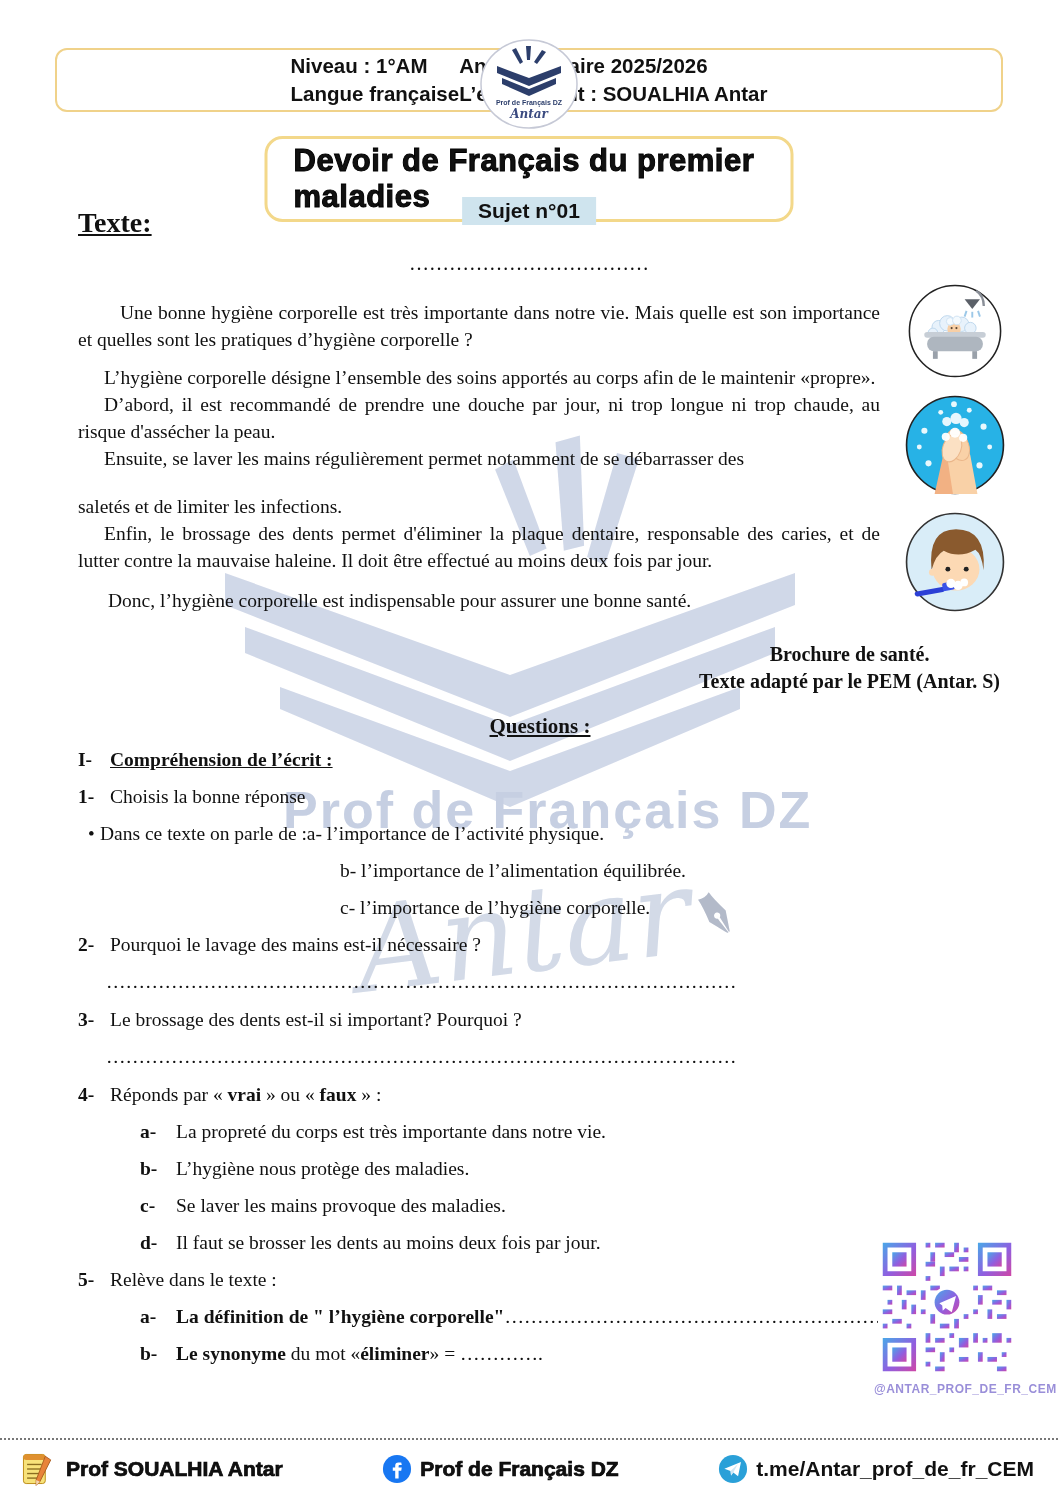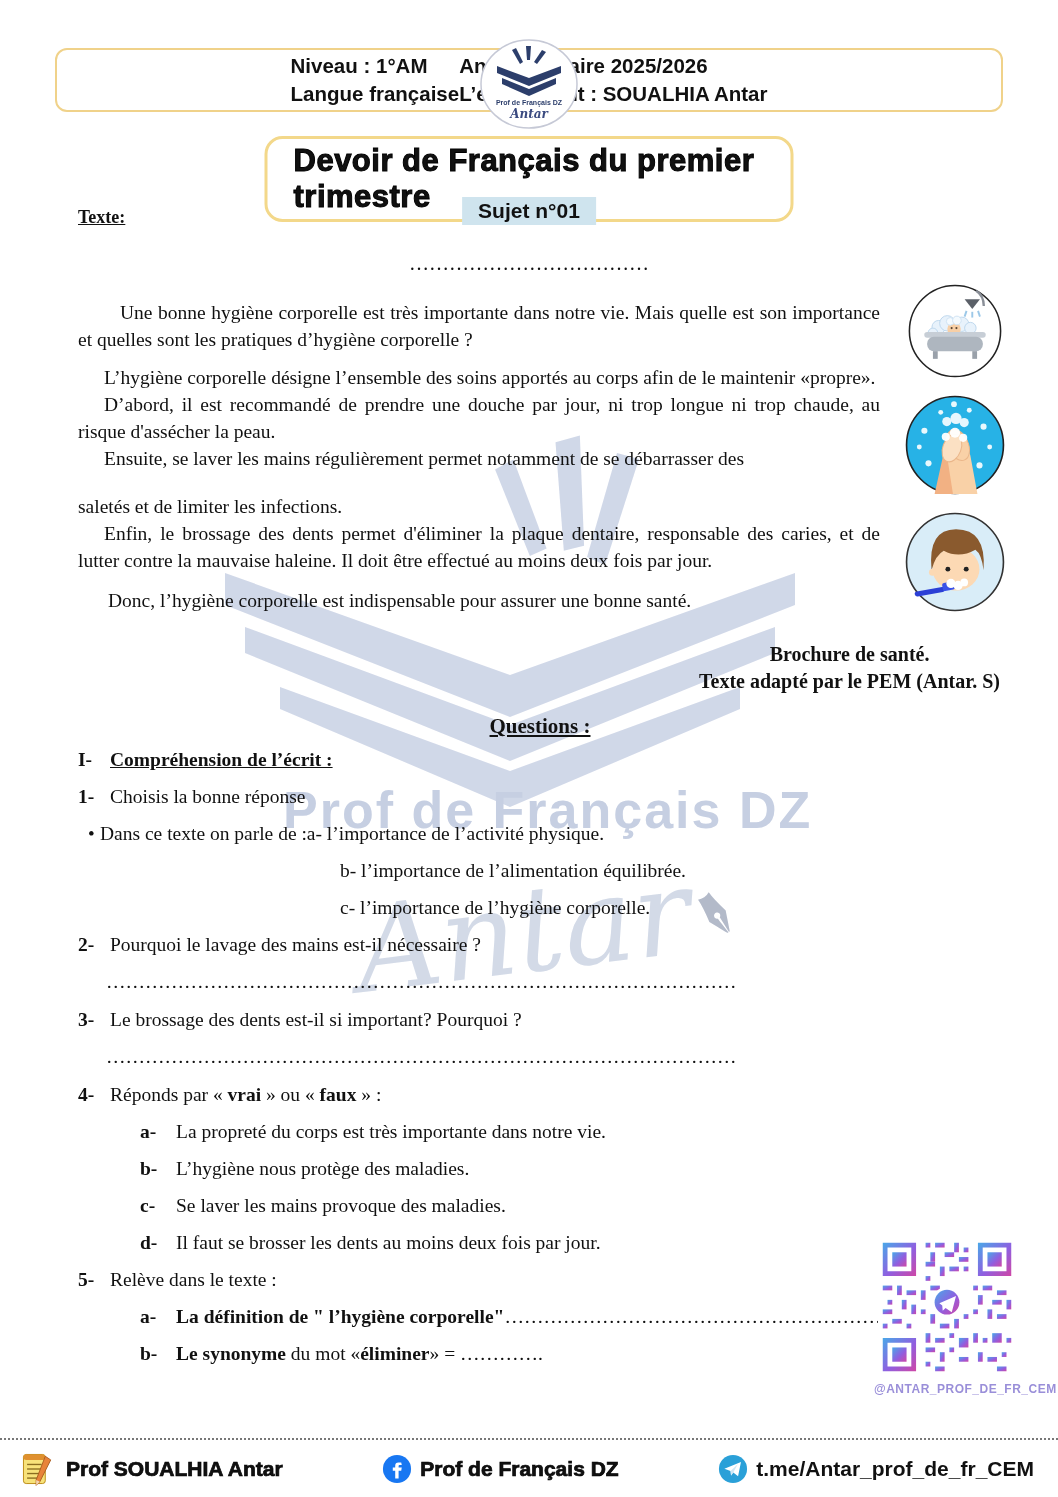--- a/index.html
+++ b/index.html
@@ -26,21 +26,21 @@
   .hcol{line-height:28px;}
   .logo{position:absolute;left:50%;top:-12px;transform:translateX(-50%);width:100px;height:90px;}
 
   
   .title-box{position:absolute;top:136px;left:50%;transform:translateX(-50%);
              border:3px solid #f3d88a;border-radius:18px;padding:4px 26px;background:#fff;}
   .title-box span{font-family:"Liberation Sans",sans-serif;font-weight:900;font-size:31px;
              letter-spacing:.5px;-webkit-text-stroke:1px #000;}
   .badge{position:absolute;top:197px;left:50%;transform:translateX(-50%);background:#cfe4ee;
          padding:2px 16px;font-family:"Liberation Sans",sans-serif;font-weight:bold;font-size:21px;}
-  .texte-label{position:absolute;top:207px;left:78px;font-weight:bold;font-size:18px;
+  .texte-label{position:absolute;top:207px;left:78px;font-weight:bold;font-size:28px;
                text-decoration:underline;}
   .dots-ph{position:absolute;top:252px;left:0;width:100%;text-align:center;font-size:20px;}
 
   
   .bodytext{position:absolute;top:299px;left:78px;width:802px;font-size:19.5px;
             line-height:27px;text-align:justify;}
   .bodytext p{margin:0;}
   .p0{text-indent:42px;margin-bottom:11px !important;}
   .p1{text-indent:26px;}
   .p2{text-indent:26px;}
@@ -124,21 +124,21 @@
           <text x="50" y="80" font-size="12" text-anchor="middle" fill="#3a4a80" font-style="italic" font-family="DejaVu Serif, serif">Antar</text>
         </svg>
       </div>
       <div class="hcol">
         <div>Année scolaire 2025/2026</div>
         <div>L’enseignant : SOUALHIA Antar</div>
       </div>
     </div>
 
     <div class="title-box">
-      <span>Devoir de Français du premier trimestre</span>
+      <span>Devoir de Français du premier maladies</span>
     </div>
     <div class="badge">Sujet n°01</div>
     <div class="texte-label">Texte:</div>
     <div class="dots-ph">………………………………</div>
 
     <div class="bodytext">
       <p class="p0">Une bonne hygiène corporelle est très importante dans notre vie. Mais quelle est son importance et quelles sont les pratiques d’hygiène corporelle ?</p>
       <p class="p1">L’hygiène corporelle désigne l’ensemble des soins apportés au corps afin de le maintenir «propre».</p>
       <p class="p2">D’abord, il est recommandé de prendre une douche par jour, ni trop longue ni trop chaude, au risque d'assécher la peau.</p>
       <p class="p3">Ensuite, se laver les mains régulièrement permet notamment de se débarrasser des</p>

